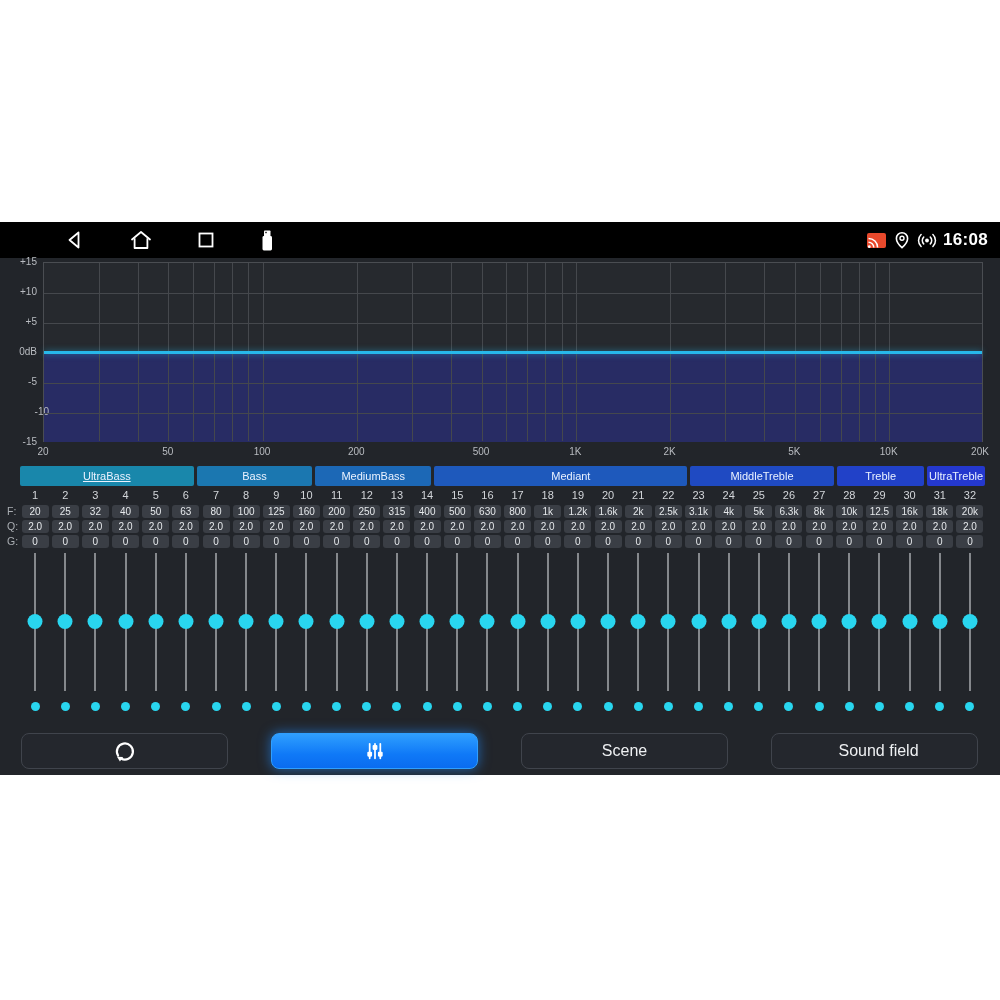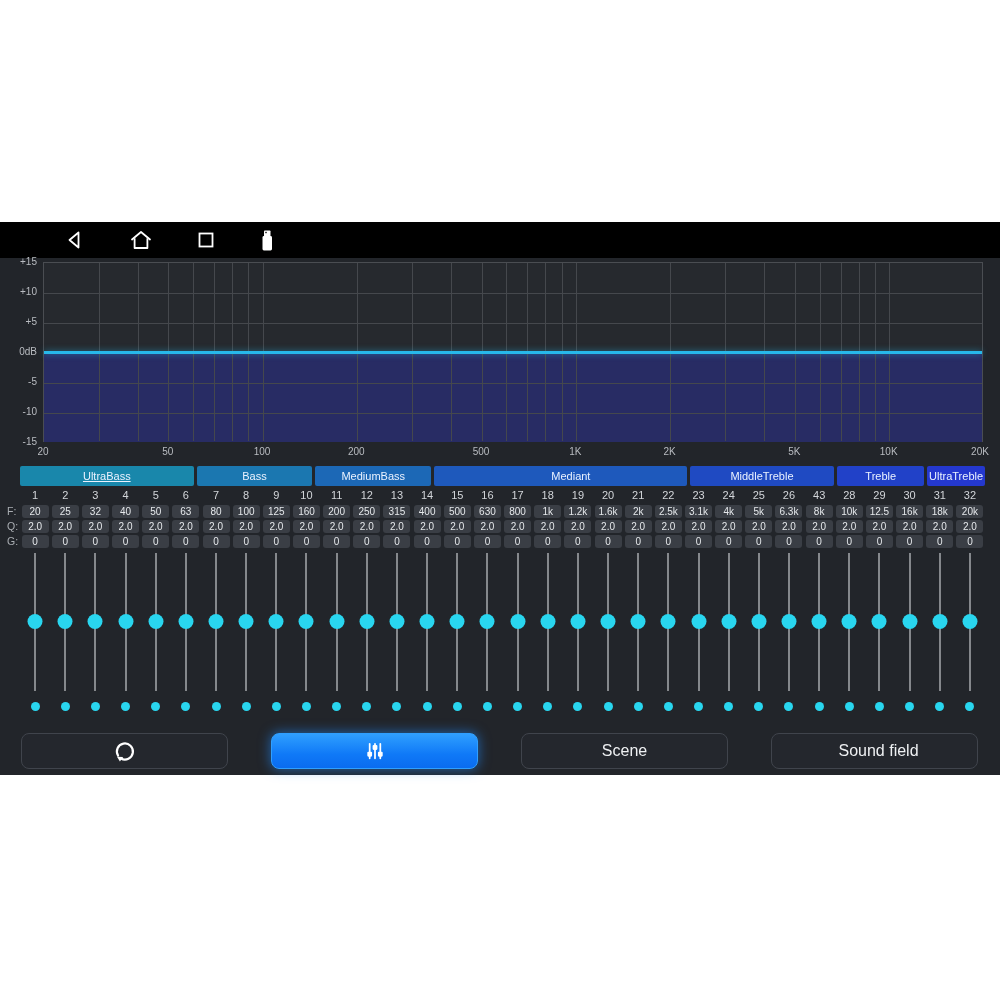--- a/index.html
+++ b/index.html
@@ -72,20 +72,40 @@
     </svg>
     <svg class="nav-ic" style="left:196px" width="20" height="22" viewBox="0 0 20 22">
       <rect x="3.5" y="4.5" width="13" height="13" fill="none" stroke="#ffffff" stroke-width="1.8"></rect>
     </svg>
     <svg class="nav-ic" style="left:258px" width="18" height="24" viewBox="0 0 18 24">
       <rect x="6" y="1.5" width="6.5" height="6" rx="0.8" fill="#ffffff"></rect>
       <rect x="7.3" y="2.8" width="1.4" height="1.4" fill="#000000"></rect>
       <rect x="4.5" y="7" width="9.5" height="14.5" rx="1.4" fill="#ffffff"></rect>
     </svg>
 
+    <div class="sb-right">
+      <svg width="21" height="17" viewBox="0 0 21 17">
+        <rect x="1" y="1" width="19" height="15" rx="2" fill="#e8492c"></rect>
+        <path d="M2.5 10.2 A5.3 5.3 0 0 1 7.8 15.5" fill="none" stroke="#ffffff" stroke-width="1.5"></path>
+        <path d="M2.5 6.4 A9.1 9.1 0 0 1 11.6 15.5" fill="none" stroke="#ffffff" stroke-width="1.5"></path>
+        <circle cx="3.3" cy="14.7" r="1.4" fill="#ffffff"></circle>
+      </svg>
+      <svg width="18" height="19" viewBox="0 0 18 19">
+        <path d="M9 1.8 C5.9 1.8 3.4 4.3 3.4 7.4 C3.4 11.6 9 16.6 9 16.6 C9 16.6 14.6 11.6 14.6 7.4 C14.6 4.3 12.1 1.8 9 1.8 Z" fill="none" stroke="#ffffff" stroke-width="1.6"></path>
+        <circle cx="9" cy="7.3" r="2" fill="none" stroke="#ffffff" stroke-width="1.4"></circle>
+      </svg>
+      <svg width="20" height="19" viewBox="0 0 20 19">
+        <circle cx="10" cy="9.5" r="1.9" fill="#ffffff"></circle>
+        <path d="M6.7 12.9 A4.8 4.8 0 0 1 6.7 6.1" fill="none" stroke="#ffffff" stroke-width="1.5" stroke-linecap="round"></path>
+        <path d="M13.3 6.1 A4.8 4.8 0 0 1 13.3 12.9" fill="none" stroke="#ffffff" stroke-width="1.5" stroke-linecap="round"></path>
+        <path d="M4.1 15.5 A8.3 8.3 0 0 1 4.1 3.5" fill="none" stroke="#ffffff" stroke-width="1.5" stroke-linecap="round"></path>
+        <path d="M15.9 3.5 A8.3 8.3 0 0 1 15.9 15.5" fill="none" stroke="#ffffff" stroke-width="1.5" stroke-linecap="round"></path>
+      </svg>
+      <span class="sb-time">16:08</span>
+    </div>
   </div>
 
   <div class="app">
 
     <div class="chart" id="chart">
       <div class="plot" id="plot">
         <div class="eq-fill"></div>
         <div class="eq-line" style="z-index: 3;"></div>
       <div class="vline gridz" style="left: 54.6753px;"></div>
           <div class="vline gridz" style="left: 93.8227px;"></div>
@@ -118,21 +138,21 @@
           <div class="hline gridz" style="top: 89.5px;"></div>
           <div class="hline gridz" style="top: 119.5px;"></div>
           <div class="hline gridz" style="top: 149.5px;"></div>
         </div>
       <div id="ylabels">
           <span class="ylabel" style="top: -2px;">+15</span>
           <span class="ylabel" style="top: 28px;">+10</span>
           <span class="ylabel" style="top: 58px;">+5</span>
           <span class="ylabel" style="top: 88px;">0dB</span>
           <span class="ylabel" style="top: 118px;">-5</span>
-          <span class="ylabel" style="top: 148px;">-10</span>
+          <span class="ylabel" style="top: 148px; margin-left: 12px;">-10</span>
           <span class="ylabel" style="top: 178px;">-15</span>
         </div>
       <div id="xlabels">
           <span class="xlabel" style="left: 28px;">20</span>
           <span class="xlabel" style="left: 152.688px;">50</span>
           <span class="xlabel" style="left: 247.011px;">100</span>
           <span class="xlabel" style="left: 341.333px;">200</span>
           <span class="xlabel" style="left: 466.021px;">500</span>
           <span class="xlabel" style="left: 560.344px;">1K</span>
           <span class="xlabel" style="left: 654.667px;">2K</span>
@@ -172,21 +192,21 @@
         <div class="chnum">17</div>
         <div class="chnum">18</div>
         <div class="chnum">19</div>
         <div class="chnum">20</div>
         <div class="chnum">21</div>
         <div class="chnum">22</div>
         <div class="chnum">23</div>
         <div class="chnum">24</div>
         <div class="chnum">25</div>
         <div class="chnum">26</div>
-        <div class="chnum">43</div>
+        <div class="chnum">27</div>
         <div class="chnum">28</div>
         <div class="chnum">29</div>
         <div class="chnum">30</div>
         <div class="chnum">31</div>
         <div class="chnum">32</div>
       </div>
 
     <span class="rowlabel rl-f">F:</span>
     <span class="rowlabel rl-q">Q:</span>
     <span class="rowlabel rl-g">G:</span>

